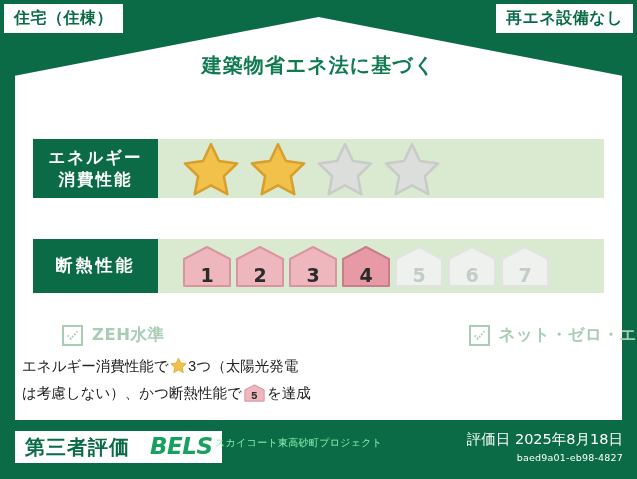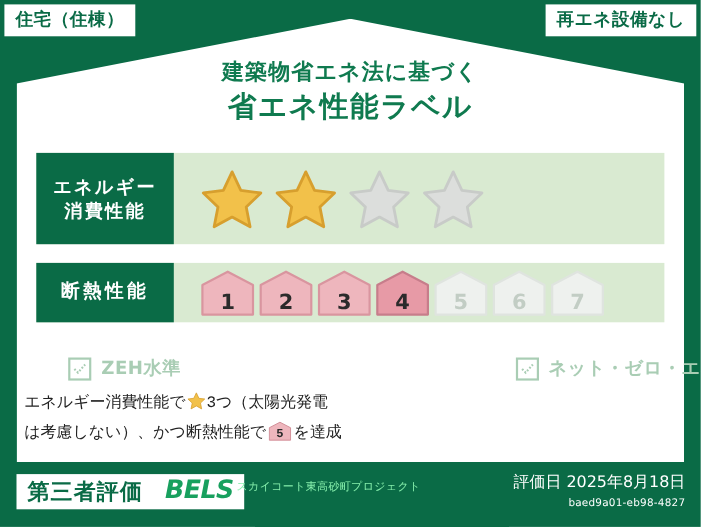--- a/index.html
+++ b/index.html
@@ -23,21 +23,21 @@
     padding:6px 10px 7px 10px;white-space:nowrap;line-height:1;
   }
   #tag-left{left:4px;}
   #tag-right{right:4px;}
   
   #title-block{position:absolute;left:0;top:55px;width:637px;text-align:center;}
   #title-sub{font-size:20px;font-weight:bold;color:#0f7a4f;letter-spacing:1px;line-height:1;}
   #title-main{font-size:26px;font-weight:bold;color:#0f7a4f;letter-spacing:1.5px;margin-top:9px;line-height:1;}
   
   .perf-row{position:absolute;left:33px;width:571px;display:flex;align-items:stretch;background:#d9ead1;}
-  #row-energy{top:139px;height:83px;}
+  #row-energy{top:139px;height:59px;}
   #row-insul{top:239px;height:54px;}
   .perf-label{
     background:#0a6b46;color:#ffffff;font-weight:bold;
     display:flex;flex-direction:column;align-items:center;justify-content:center;
     line-height:1.28;letter-spacing:2px;flex:0 0 125px;
   }
   #label-energy{font-size:16.5px;}
   #label-insul{font-size:17px;letter-spacing:3px;}
   .perf-body{flex:1;display:flex;align-items:center;}
   
@@ -84,21 +84,20 @@
 </head>
 <body>
 
 <div id="house-card"></div>
 
 <div class="corner-tag" id="tag-left">住宅（住棟）</div>
 <div class="corner-tag" id="tag-right">再エネ設備なし</div>
 
 <div id="title-block">
   <div id="title-sub">建築物省エネ法に基づく</div>
-  <div id="title-main">省エネ性能ラベル</div>
 </div>
 
 <div class="perf-row" id="row-energy">
   <div class="perf-label" id="label-energy">
     <span>エネルギー</span>
     <span>消費性能</span>
   </div>
   <div class="perf-body">
     <div id="stars">
         <svg class="star" viewBox="0 0 24 24">

